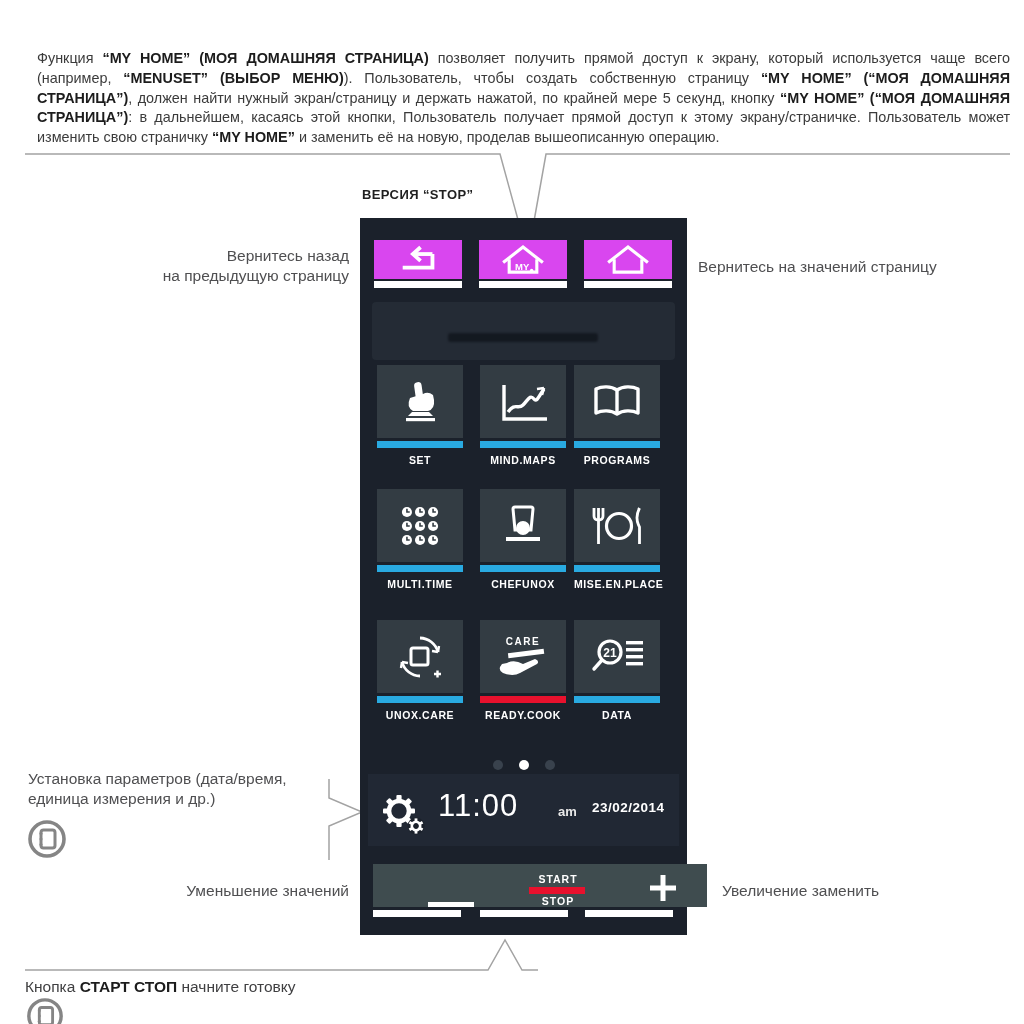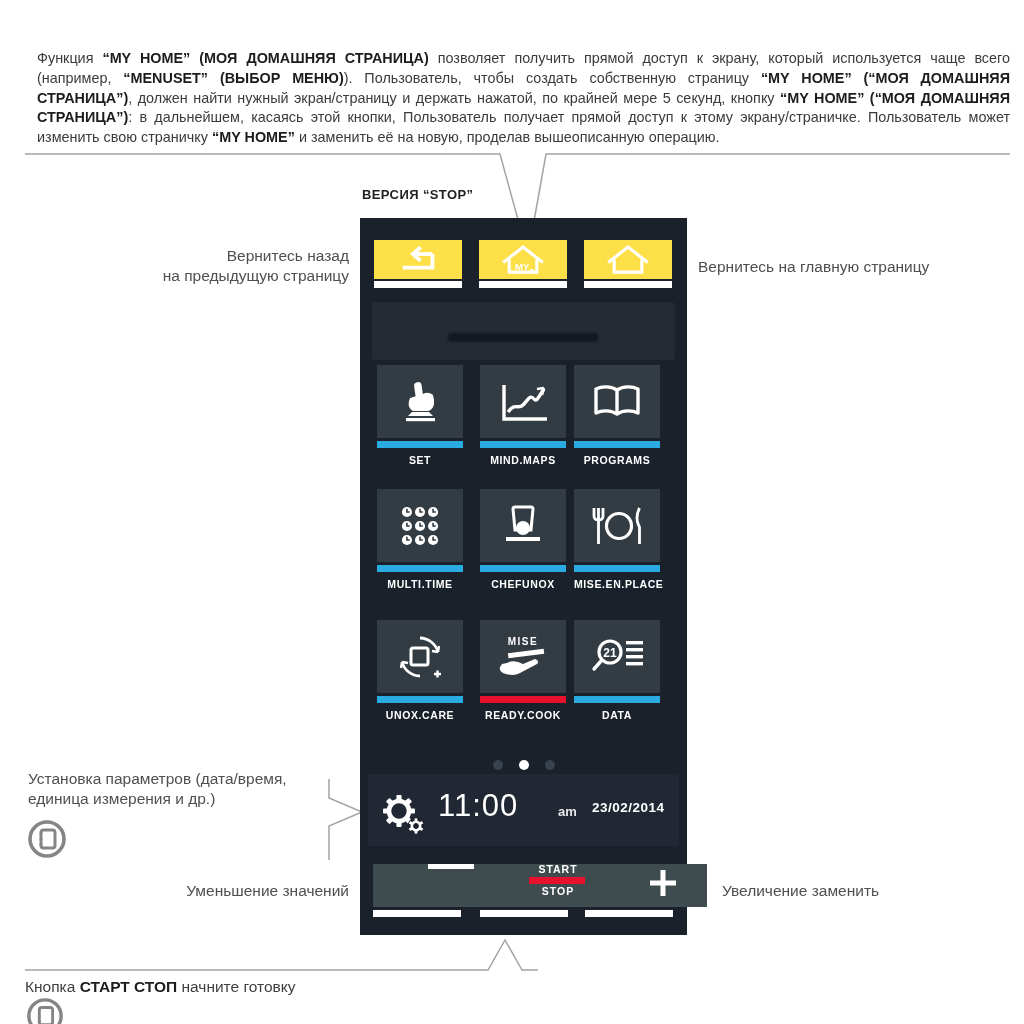--- a/index.html
+++ b/index.html
@@ -18,21 +18,21 @@
   .co{position:absolute;color:#4f4f51;font-size:15.5px;line-height:20px;}
   .co.right-align{text-align:right;}
   .version{position:absolute;left:362px;top:160px;font-size:13px;font-weight:700;
            letter-spacing:.4px;color:#1f1f1f;}
   .note{position:absolute;left:25px;top:951px;color:#3f3f41;font-size:15.5px;}
   .note span.b{font-weight:700;color:#1c1c1c;}
   .circ-icon{position:absolute;}
 
   
   .panel{position:absolute;left:360px;top:191px;width:327px;height:717px;background:#1b212b;}
-  .navbtn{position:absolute;top:22px;width:88px;height:39px;background:#fde047;
+  .navbtn{position:absolute;top:22px;width:88px;height:39px;background:#d946ef;
           display:flex;align-items:center;justify-content:center;}
   .navbar{position:absolute;top:63px;width:88px;height:7px;background:#fff;}
   .ghost{position:absolute;left:12px;top:84px;width:303px;height:58px;background:#242b35;border-radius:4px;}
   .ghost .streak{position:absolute;left:76px;top:31px;width:150px;height:9px;background:#10151c;
                  opacity:.8;filter:blur(1px);border-radius:3px;}
 
   .cell{position:absolute;width:86px;}
   .c1{left:17px}.c2{left:120px}.c3{left:214px}
   .r1{top:147px}.r2{top:271px}.r3{top:402px}
   .tile{width:86px;height:73px;background:#333c43;display:flex;align-items:center;justify-content:center;
@@ -46,21 +46,21 @@
   .dot{display:inline-block;width:10px;height:10px;border-radius:50%;background:#39424d;margin:0 8px;}
   .dot.active{background:#fff;}
 
   .clockstrip{position:absolute;left:8px;top:556px;width:311px;height:72px;background:#212834;}
   .gear{position:absolute;left:22px;top:576px;}
   .time{position:absolute;left:78px;top:570px;font-size:31px;font-weight:400;letter-spacing:1px;color:#fff;}
   .ampm{position:absolute;left:198px;top:586px;font-size:13px;font-weight:700;color:#e8e8e8;}
   .date{position:absolute;left:232px;top:582px;font-size:13.5px;font-weight:700;letter-spacing:.5px;color:#fff;}
 
   .pbtn{position:absolute;top:646px;width:88px;height:43px;background:#3f4c4f;
-        display:flex;align-items:center;justify-content:flex-start;flex-direction:column;padding-left:34px;}
+        display:flex;align-items:center;justify-content:flex-end;flex-direction:column;padding-left:34px;}
   .pbar{position:absolute;top:692px;width:88px;height:7px;background:#fff;}
   .minus-glyph{width:46px;height:5px;background:#fff;}
   .ss{font-size:10.5px;font-weight:700;letter-spacing:1px;color:#fff;line-height:11px;}
   .redbar{width:58px;height:7px;background:#e8112d;margin:2px 0;}
 </style>
 </head>
 <body>
 
 <div class="canvas">
 
@@ -72,21 +72,21 @@
     <polyline points="329,752 329,771 362,785 329,799 329,833" fill="none" stroke="#a3a3a3" stroke-width="1.5"></polyline>
     <polyline points="25,943 488,943 505,913 522,943 538,943" fill="none" stroke="#a3a3a3" stroke-width="1.5"></polyline>
   </svg>
 
   <div class="version">ВЕРСИЯ “STOP”</div>
 
   <div class="co right-align" style="right:675px;top:219px;">
     <div>Вернитесь назад</div>
     <div>на предыдущую страницу</div>
   </div>
-  <div class="co" style="left:698px;top:230px;">Вернитесь на главную страницу</div>
+  <div class="co" style="left:698px;top:230px;">Вернитесь на значений страницу</div>
   <div class="co" style="left:28px;top:742px;">
     <div>Установка параметров (дата/время,</div>
     <div>единица измерения и др.)</div>
   </div>
   <div class="co right-align" style="right:675px;top:854px;">Уменьшение значений</div>
   <div class="co" style="left:722px;top:854px;">Увеличение заменить</div>
 
   <div class="circ-icon" style="left:27px;top:792px;">
     <svg width="40" height="40" viewBox="0 0 40 40">
       <circle cx="20" cy="20" r="17" fill="none" stroke="#858585" stroke-width="3.6"></circle>
@@ -253,21 +253,21 @@
             <path d="M44 41 h7 M47.5 37.5 v7" stroke-width="2.4"></path>
           </g>
         </svg>
       </div>
       <div class="bar" style="background-color: rgb(41, 170, 225);"></div>
       <span class="tlabel">UNOX.CARE</span>
     </div>
 
     <div class="cell c2 r3">
       <div class="tile">
-        <span class="ready-txt">MISE</span>
+        <span class="ready-txt">CARE</span>
         <svg width="60" height="30" viewBox="0 0 60 30">
           <rect x="15" y="3" width="36" height="5" fill="#fff" transform="rotate(-7 33 5)"></rect>
           <path d="M9 16 q-5 6 1 9 q10 4 17 0 l17 -9 q3 -3 -2 -5 l-12 5 q-9 -5 -16 -1 z" fill="#fff"></path>
         </svg>
       </div>
       <div class="bar" style="background-color: rgb(232, 17, 45);"></div>
       <span class="tlabel">READY.COOK</span>
     </div>
 
     <div class="cell c3 r3">

